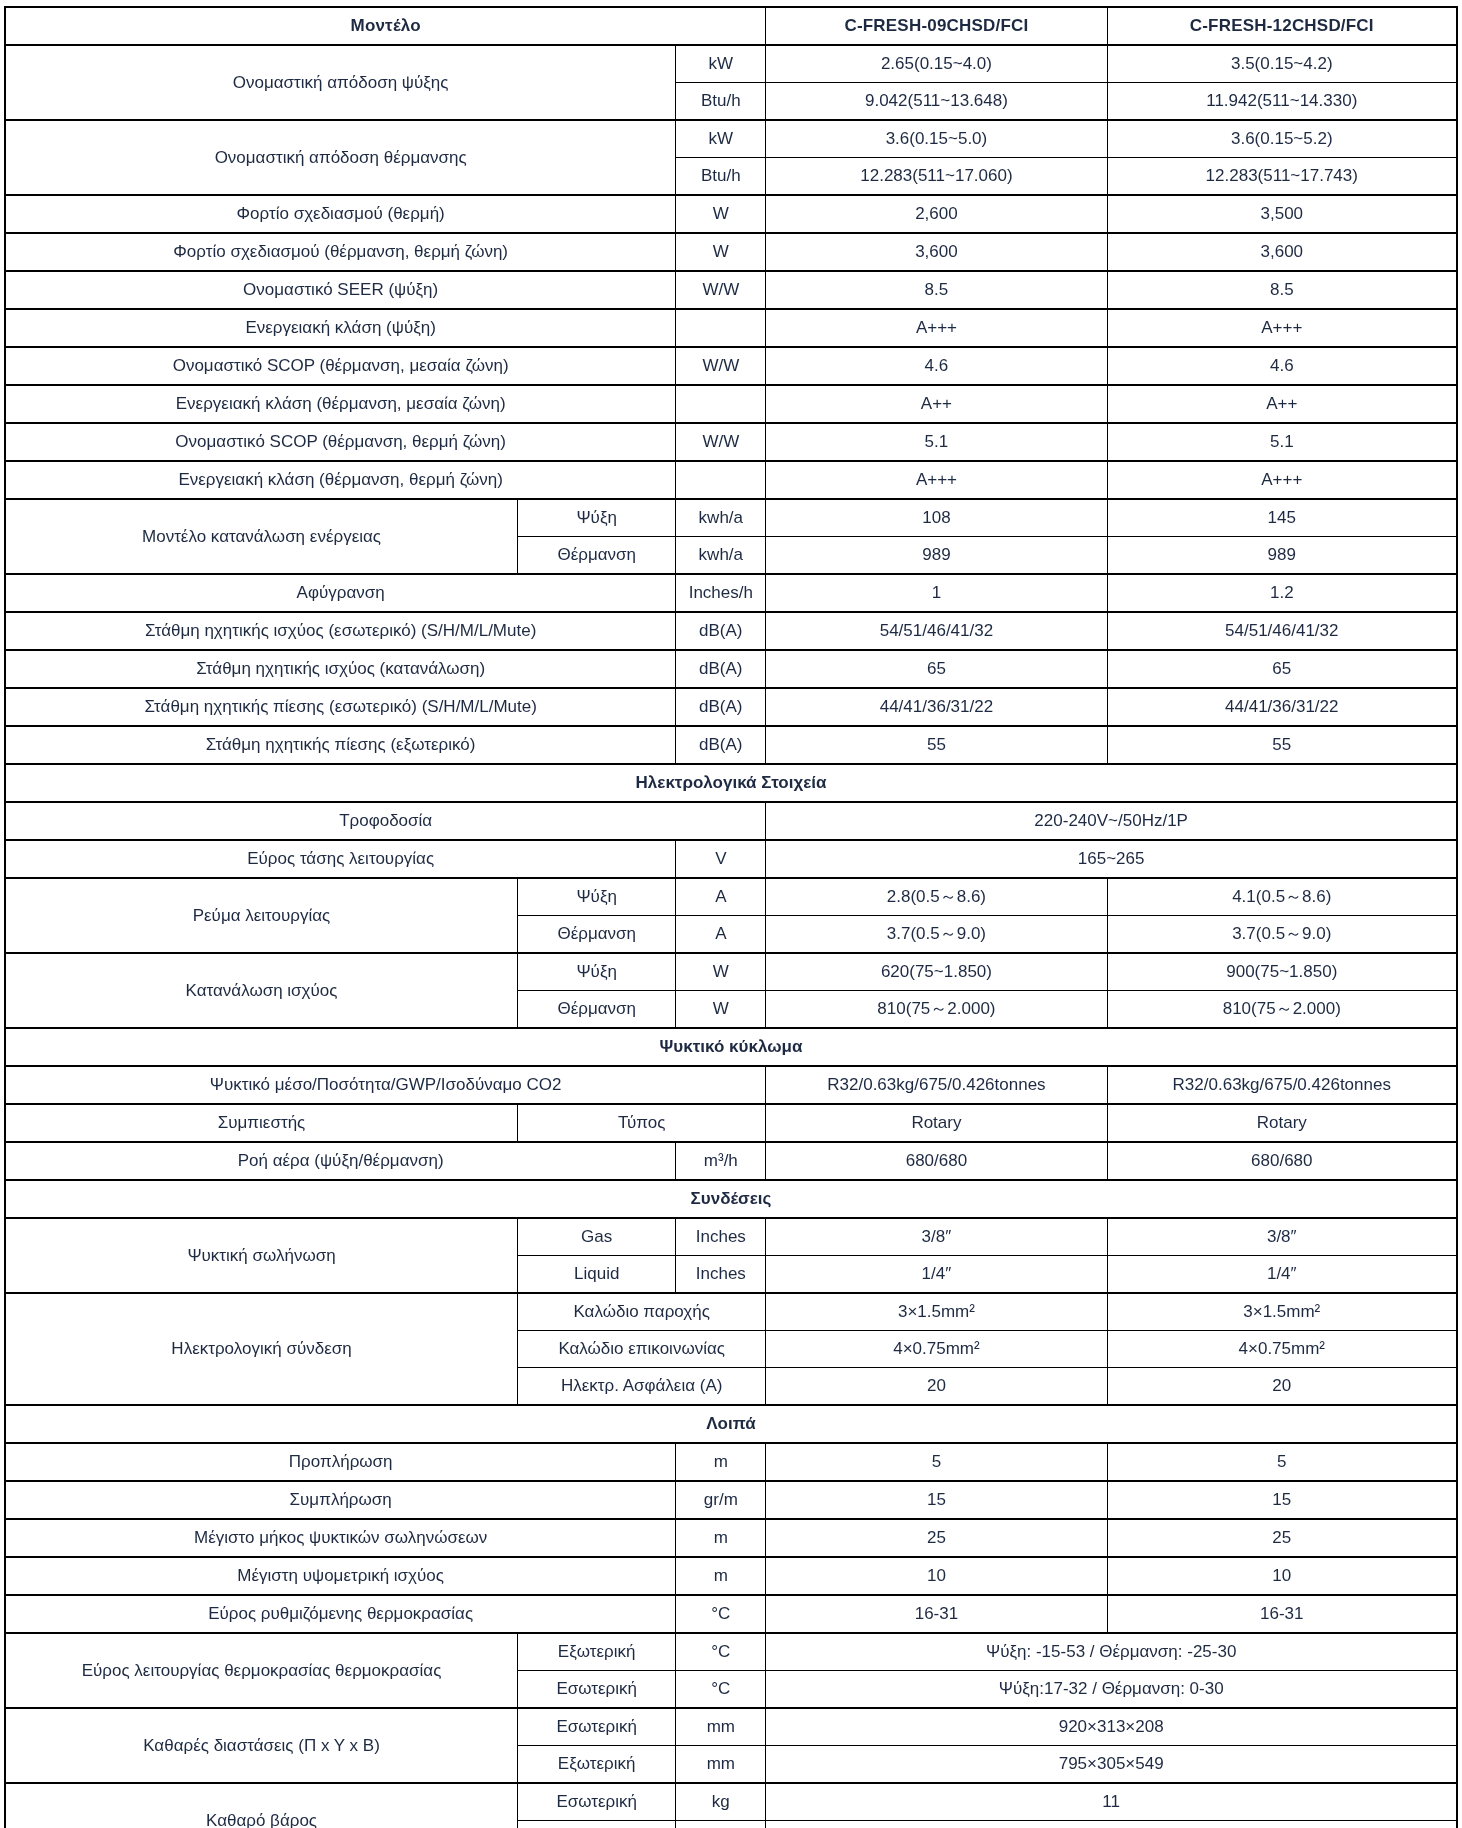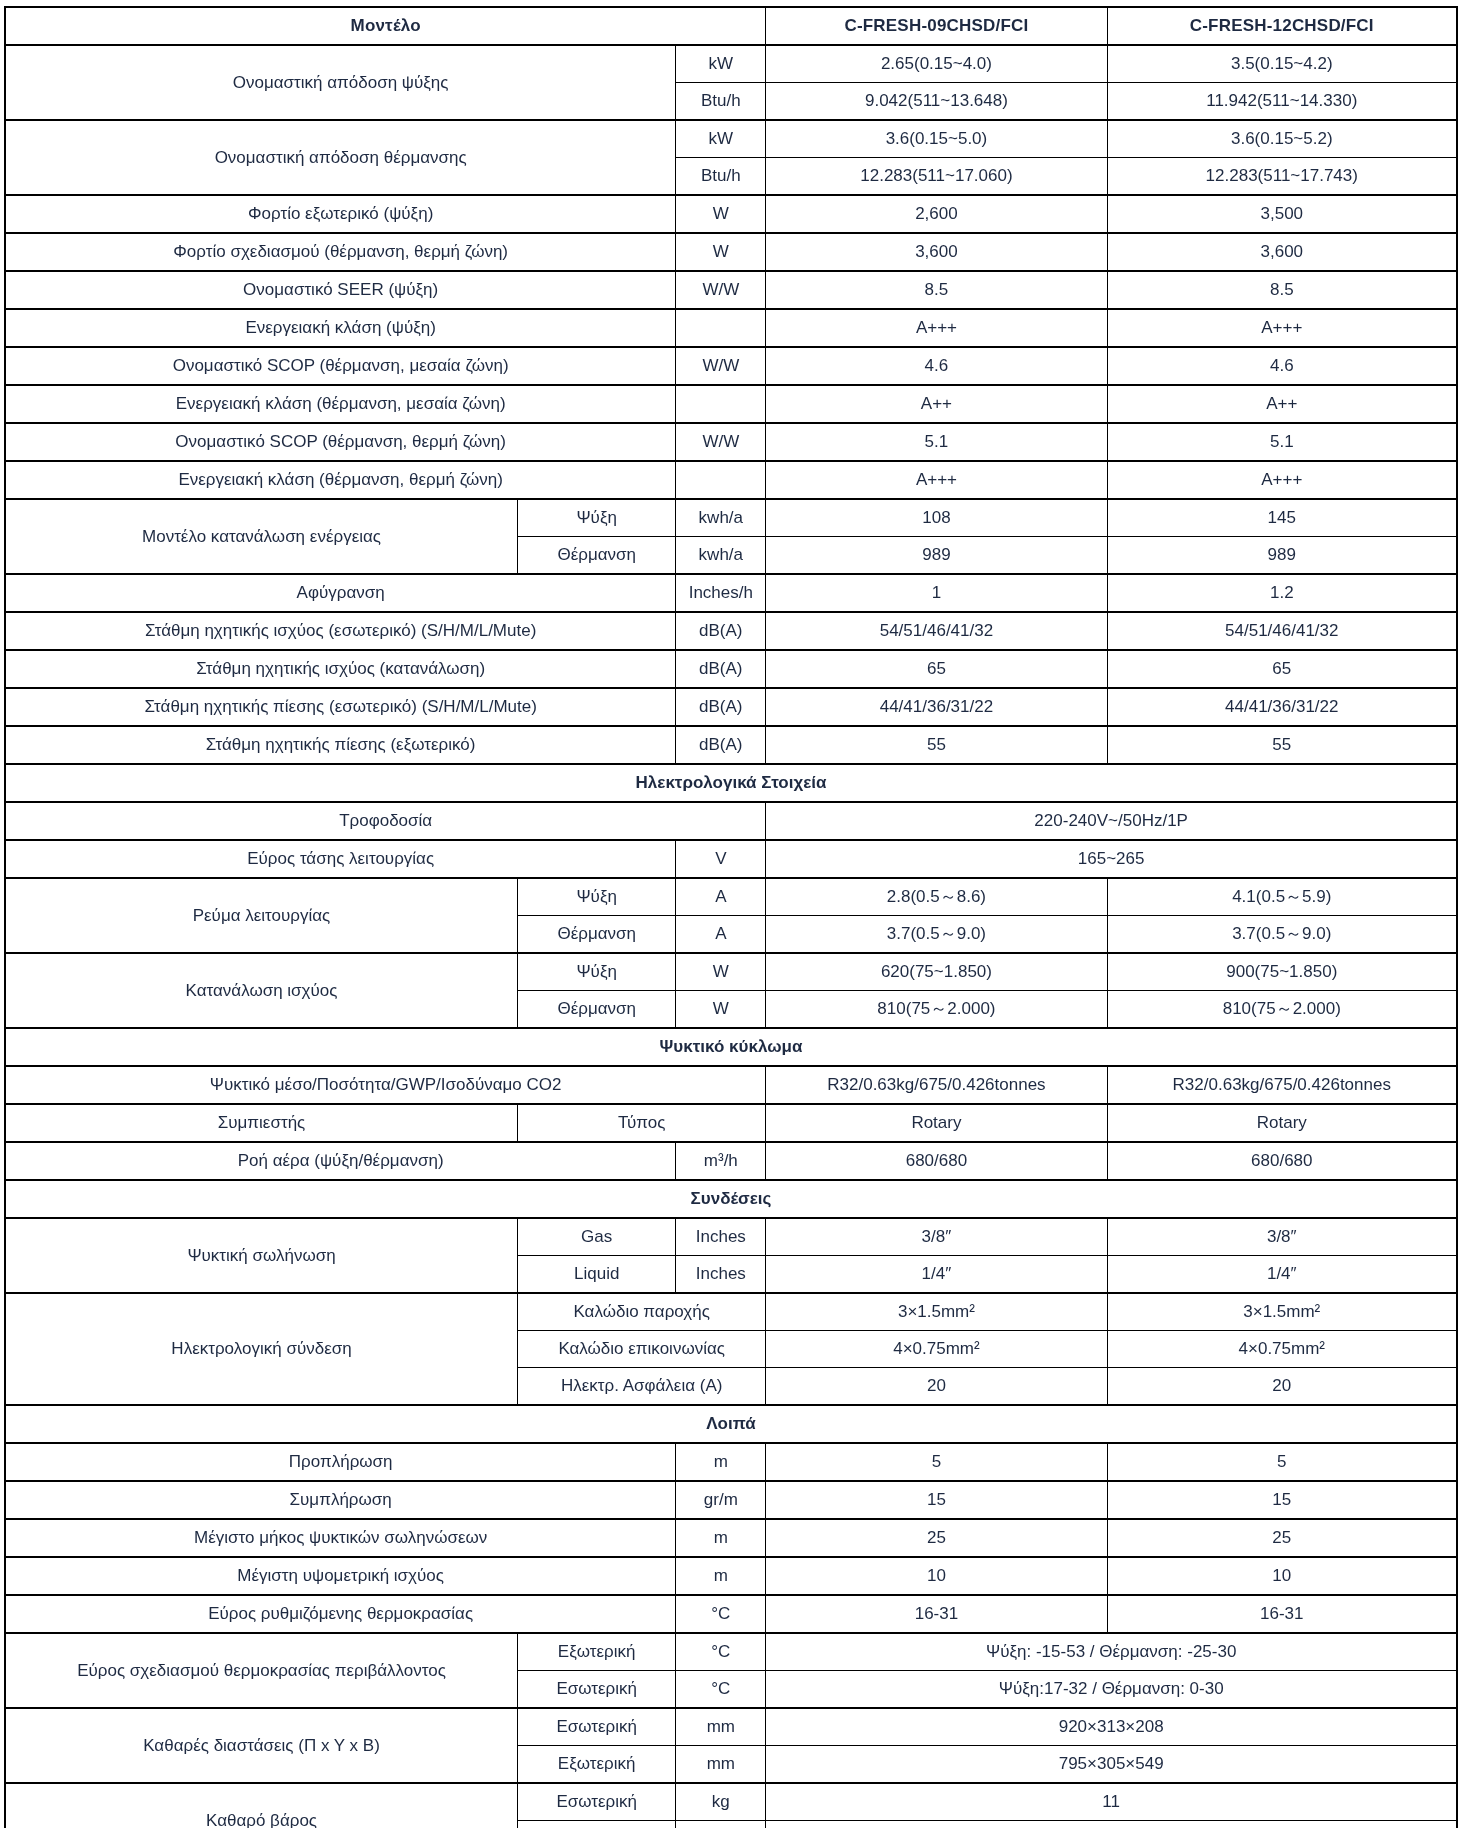--- a/index.html
+++ b/index.html
@@ -84,21 +84,21 @@
           <td class="unit">kW</td>
           <td class="val">3.6(0.15~5.0)</td>
           <td class="val">3.6(0.15~5.2)</td>
         </tr>
         <tr>
           <td class="unit">Btu/h</td>
           <td class="val">12.283(511~17.060)</td>
           <td class="val">12.283(511~17.743)</td>
         </tr>
         <tr class="strong">
-          <td class="lab" colspan="2">Φορτίο εξωτερικό (ψύξη)</td>
+          <td class="lab" colspan="2">Φορτίο σχεδιασμού (θερμή)</td>
           <td class="unit">W</td>
           <td class="val">2,600</td>
           <td class="val">3,500</td>
         </tr>
         <tr class="strong">
           <td class="lab" colspan="2">Φορτίο σχεδιασμού (θέρμανση, θερμή ζώνη)</td>
           <td class="unit">W</td>
           <td class="val">3,600</td>
           <td class="val">3,600</td>
         </tr>
@@ -191,21 +191,21 @@
         <tr class="strong">
           <td class="lab" colspan="2">Εύρος τάσης λειτουργίας</td>
           <td class="unit">V</td>
           <td class="val" colspan="2">165~265</td>
         </tr>
         <tr class="strong">
           <td class="lab" rowspan="2">Ρεύμα λειτουργίας</td>
           <td class="sub">Ψύξη</td>
           <td class="unit">A</td>
           <td class="val">2.8(0.5～8.6)</td>
-          <td class="val">4.1(0.5～5.9)</td>
+          <td class="val">4.1(0.5～8.6)</td>
         </tr>
         <tr>
           <td class="sub">Θέρμανση</td>
           <td class="unit">A</td>
           <td class="val">3.7(0.5～9.0)</td>
           <td class="val">3.7(0.5～9.0)</td>
         </tr>
         <tr class="strong">
           <td class="lab" rowspan="2">Κατανάλωση ισχύος</td>
           <td class="sub">Ψύξη</td>
@@ -298,21 +298,21 @@
           <td class="val">10</td>
           <td class="val">10</td>
         </tr>
         <tr class="strong">
           <td class="lab" colspan="2">Εύρος ρυθμιζόμενης θερμοκρασίας</td>
           <td class="unit">°C</td>
           <td class="val">16-31</td>
           <td class="val">16-31</td>
         </tr>
         <tr class="strong">
-          <td class="lab" rowspan="2">Εύρος σχεδιασμού θερμοκρασίας περιβάλλοντος</td>
+          <td class="lab" rowspan="2">Εύρος λειτουργίας θερμοκρασίας θερμοκρασίας</td>
           <td class="sub">Εξωτερική</td>
           <td class="unit">°C</td>
           <td class="val" colspan="2">Ψύξη: -15-53 / Θέρμανση: -25-30</td>
         </tr>
         <tr>
           <td class="sub">Εσωτερική</td>
           <td class="unit">°C</td>
           <td class="val" colspan="2">Ψύξη:17-32 / Θέρμανση: 0-30</td>
         </tr>
         <tr class="strong">

